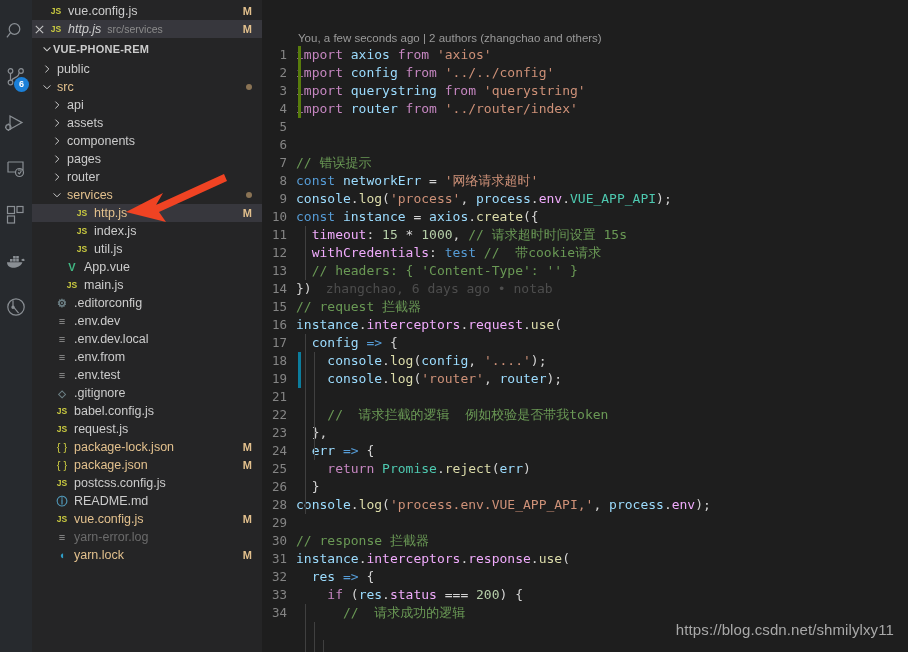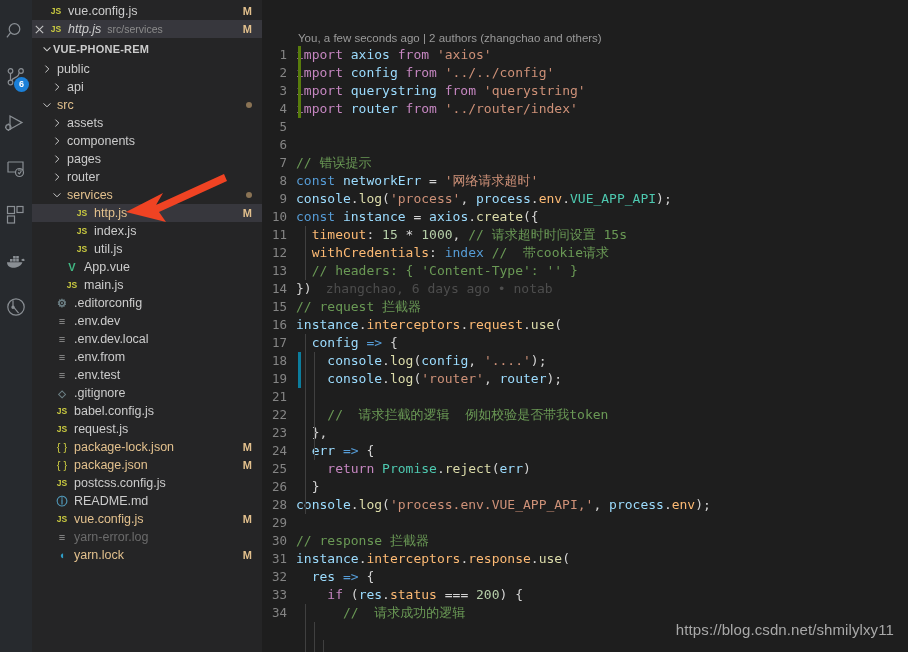--- a/index.html
+++ b/index.html
@@ -184,21 +184,21 @@
   .t-kw      { color: #c586c0; }
   .t-ctl     { color: #c586c0; }
   .t-var     { color: #9cdcfe; }
   .t-str     { color: #ce9178; }
   .t-cmt     { color: #6a9955; }
   .t-const   { color: #569cd6; }
   .t-fn      { color: #dcdcaa; }
   .t-num     { color: #b5cea8; }
   .t-plain   { color: #d4d4d4; }
   .t-class   { color: #4ec9b0; }
-  .t-prop    { color: #fdba74; }
+  .t-prop    { color: #f0abfc; }
   .t-op      { color: #d4d4d4; }
   .t-bracket { color: #d4d4d4; }
 
   
   .arrow-overlay {
     position: absolute;
     left: 0; top: 0;
     width: 908px; height: 652px;
     pointer-events: none;
   }
@@ -313,36 +313,36 @@
 
     <div id="tree">
         <div class="row" style="padding-left: 8px;">
           <span class="twisty">
             <svg width="10" height="10" viewBox="0 0 10 10" fill="none" stroke="#cccccc" stroke-width="1">
               <path d="M3.4 1.6 L6.8 5 L3.4 8.4"></path>
             </svg>
           </span>
           <span class="fname folder" style="padding-left: 4px;">public</span>
         </div>
-        <div class="row" style="padding-left: 18px;">
-          <span class="twisty">
-            <svg width="10" height="10" viewBox="0 0 10 10" fill="none" stroke="#cccccc" stroke-width="1">
-              <path d="M3.4 1.6 L6.8 5 L3.4 8.4"></path>
-            </svg>
-          </span>
-          <span class="fname folder" style="padding-left: 4px;">api</span>
-        </div>
         <div class="row" style="padding-left: 8px;">
           <span class="twisty">
             <svg width="10" height="10" viewBox="0 0 10 10" fill="none" stroke="#cccccc" stroke-width="1">
               <path d="M1.6 3.4 L5 6.8 L8.4 3.4"></path>
             </svg>
           </span>
           <span class="fname folder mod" style="padding-left: 4px;">src</span>
           <span class="dot-mod"></span>
+        </div>
+        <div class="row" style="padding-left: 18px;">
+          <span class="twisty">
+            <svg width="10" height="10" viewBox="0 0 10 10" fill="none" stroke="#cccccc" stroke-width="1">
+              <path d="M3.4 1.6 L6.8 5 L3.4 8.4"></path>
+            </svg>
+          </span>
+          <span class="fname folder" style="padding-left: 4px;">api</span>
         </div>
         <div class="row" style="padding-left: 18px;">
           <span class="twisty">
             <svg width="10" height="10" viewBox="0 0 10 10" fill="none" stroke="#cccccc" stroke-width="1">
               <path d="M3.4 1.6 L6.8 5 L3.4 8.4"></path>
             </svg>
           </span>
           <span class="fname folder" style="padding-left: 4px;">assets</span>
         </div>
         <div class="row" style="padding-left: 18px;">
@@ -494,21 +494,21 @@
         <div class="cline"><span class="lnum">2</span><span class="ctext"><span class="t-kw">import </span><span class="t-var">config</span><span class="t-kw"> from </span><span class="t-str">'../../config'</span></span><span class="gutter-mark gm-green"></span></div>
         <div class="cline"><span class="lnum">3</span><span class="ctext"><span class="t-kw">import </span><span class="t-var">querystring</span><span class="t-kw"> from </span><span class="t-str">'querystring'</span></span><span class="gutter-mark gm-green"></span></div>
         <div class="cline"><span class="lnum">4</span><span class="ctext"><span class="t-kw">import </span><span class="t-var">router</span><span class="t-kw"> from </span><span class="t-str">'../router/index'</span></span><span class="gutter-mark gm-green"></span></div>
         <div class="cline"><span class="lnum">5</span><span class="ctext"></span></div>
         <div class="cline"><span class="lnum">6</span><span class="ctext"></span></div>
         <div class="cline"><span class="lnum">7</span><span class="ctext"><span class="t-cmt">// 错误提示</span></span></div>
         <div class="cline"><span class="lnum">8</span><span class="ctext"><span class="t-const">const </span><span class="t-var">networkErr </span><span class="t-op">= </span><span class="t-str">'网络请求超时'</span></span></div>
         <div class="cline"><span class="lnum">9</span><span class="ctext"><span class="t-var">console</span><span class="t-op">.</span><span class="t-fn">log</span><span class="t-op">(</span><span class="t-str">'process'</span><span class="t-op">, </span><span class="t-var">process</span><span class="t-op">.</span><span class="t-prop">env</span><span class="t-op">.</span><span class="t-class">VUE_APP_API</span><span class="t-op">);</span></span></div>
         <div class="cline"><span class="lnum">10</span><span class="ctext"><span class="t-const">const </span><span class="t-var">instance </span><span class="t-op">= </span><span class="t-var">axios</span><span class="t-op">.</span><span class="t-fn">create</span><span class="t-bracket">({</span></span></div>
         <div class="cline"><span class="lnum">11</span><span class="ctext"><span class="t-plain">  </span><span class="t-prop">timeout</span><span class="t-op">: </span><span class="t-num">15 </span><span class="t-op">* </span><span class="t-num">1000</span><span class="t-op">, </span><span class="t-cmt">// 请求超时时间设置 15s</span></span></div>
-        <div class="cline"><span class="lnum">12</span><span class="ctext"><span class="t-plain">  </span><span class="t-prop">withCredentials</span><span class="t-op">: </span><span class="t-const">index </span><span class="t-cmt">//  带cookie请求</span></span></div>
+        <div class="cline"><span class="lnum">12</span><span class="ctext"><span class="t-plain">  </span><span class="t-prop">withCredentials</span><span class="t-op">: </span><span class="t-const">test </span><span class="t-cmt">//  带cookie请求</span></span></div>
         <div class="cline"><span class="lnum">13</span><span class="ctext"><span class="t-plain">  </span><span class="t-cmt">// headers: { 'Content-Type': '' }</span></span></div>
         <div class="cline"><span class="lnum">14</span><span class="ctext"><span class="t-bracket">})</span><span class="blame-inline" style="margin-left: 14px;">zhangchao, 6 days ago • notab</span></span></div>
         <div class="cline"><span class="lnum">15</span><span class="ctext"><span class="t-cmt">// request 拦截器</span></span></div>
         <div class="cline"><span class="lnum">16</span><span class="ctext"><span class="t-var">instance</span><span class="t-op">.</span><span class="t-prop">interceptors</span><span class="t-op">.</span><span class="t-prop">request</span><span class="t-op">.</span><span class="t-fn">use</span><span class="t-op">(</span></span></div>
         <div class="cline"><span class="lnum">17</span><span class="ctext"><span class="t-plain">  </span><span class="t-var">config </span><span class="t-const">=&gt; </span><span class="t-op">{</span></span></div>
         <div class="cline"><span class="lnum">18</span><span class="ctext"><span class="t-plain">    </span><span class="t-var">console</span><span class="t-op">.</span><span class="t-fn">log</span><span class="t-op">(</span><span class="t-var">config</span><span class="t-op">, </span><span class="t-str">'....'</span><span class="t-op">);</span></span><span class="gutter-mark gm-blue"></span></div>
         <div class="cline"><span class="lnum">19</span><span class="ctext"><span class="t-plain">    </span><span class="t-var">console</span><span class="t-op">.</span><span class="t-fn">log</span><span class="t-op">(</span><span class="t-str">'router'</span><span class="t-op">, </span><span class="t-var">router</span><span class="t-op">);</span></span><span class="gutter-mark gm-blue"></span></div>
         <div class="cline"><span class="lnum">21</span><span class="ctext"></span></div>
         <div class="cline"><span class="lnum">22</span><span class="ctext"><span class="t-plain">    </span><span class="t-cmt">//  请求拦截的逻辑  例如校验是否带我token</span></span></div>
         <div class="cline"><span class="lnum">23</span><span class="ctext"><span class="t-plain">  </span><span class="t-op">},</span></span></div>

